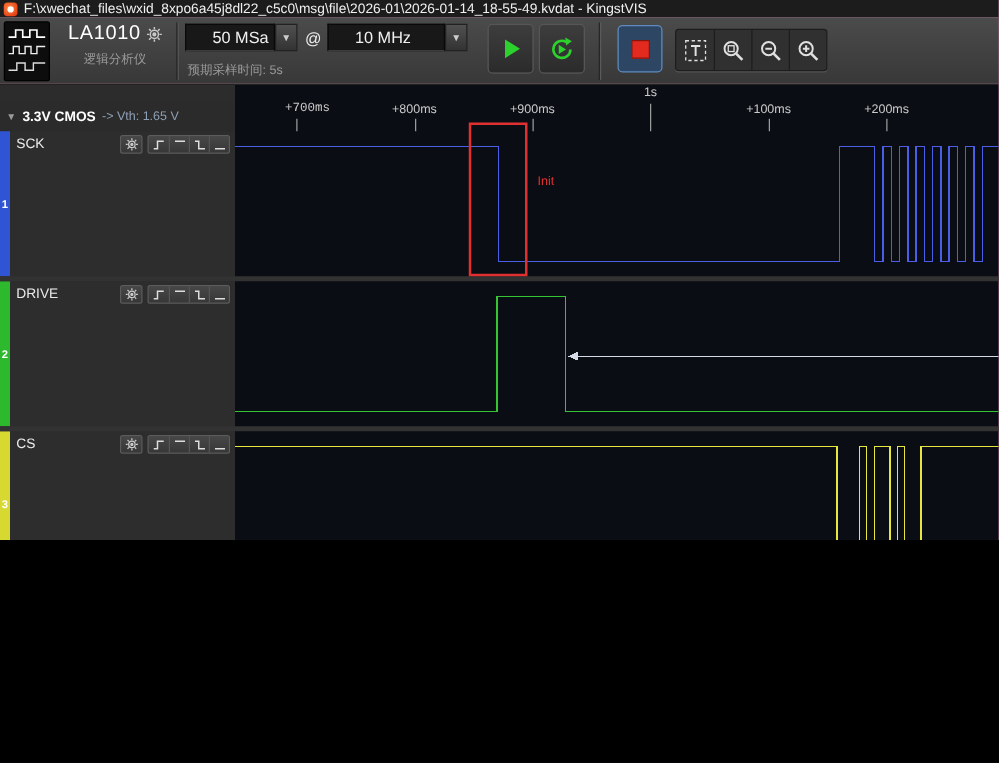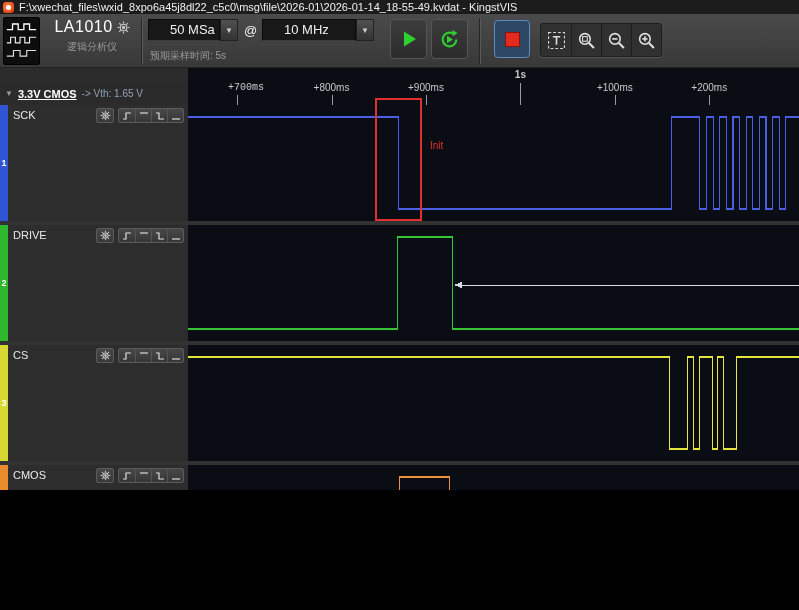--- a/index.html
+++ b/index.html
@@ -1,18 +1,18 @@
 <!DOCTYPE html>
 <html><head>
 <meta charset="utf-8">
 <style>
   * { margin:0; padding:0; box-sizing:border-box; }
   html,body { background:#000; }
   body { font-family:"Liberation Sans","DejaVu Sans",sans-serif; }
-  .app { position:relative; width:799px; height:490px; background:#f9a8d4; overflow:hidden; }
+  .app { position:relative; width:799px; height:432px; background:#f9a8d4; overflow:hidden; }
 
   
   .titlebar { position:absolute; left:0; top:0; width:799px; height:14px; background:#1c1c1c;
               display:flex; align-items:center; gap:5px; padding-left:3px; }
   .title-icon { width:11px; height:11px; border-radius:3px; flex:0 0 auto;
                 background:radial-gradient(circle at 40% 40%, #ff8a45, #dd2a05); position:relative; }
   .title-icon::after { content:''; position:absolute; inset:3px; border-radius:50%; background:#fff; }
   .title-text { color:#f0f0f0; font-size:11px; white-space:nowrap; }
 
   
@@ -42,21 +42,21 @@
   .zoom-btn { width:30px; height:32px; display:grid; place-items:center; }
   .zoom-btn + .zoom-btn { border-left:1px solid #1d1d1d; }
 
   
   .sidebar-bg { position:absolute; left:0; top:68px; width:188px; height:513px; background:#2c2c2c; }
   .io-header { position:absolute; left:0; top:68px; width:188px; height:14px; background:#1f1f1f;
                color:#ddd; font-size:10px; text-align:center; line-height:14px; border-bottom:1px solid #3c3c3c; }
   .io-level { position:absolute; left:0; top:82px; width:188px; height:23px; background:#2b2b2b;
               display:flex; align-items:center; gap:5px; padding-left:5px; }
   .io-exp { color:#9a9a9a; font-size:8px; }
-  .io-std { color:#fff; font-size:11px; font-weight:bold;text-decoration:underline; }
+  .io-std { color:#fff; font-size:11px; font-weight:bold; }
   .io-vth { color:#8fa0b5; font-size:10px; }
 
   .ch-row { position:absolute; left:0; width:188px; height:116px; background:#2d2d2d; }
   .ch-strip { position:absolute; left:0; top:0; width:8px; height:116px; display:flex;
               align-items:center; justify-content:center; color:#fff; font-size:9px; font-weight:bold; }
   .ch-name { position:absolute; left:13px; top:4px; color:#eaeaea; font-size:11px; }
   .ch-controls { position:absolute; right:4px; top:3px; display:flex; gap:4px; }
   .mini-btn { height:15px; background:linear-gradient(#474747,#373737); border:1px solid #5c5c5c;
               border-radius:2px; display:flex; align-items:center; justify-content:center; }
   .gear-btn { width:18px; }
@@ -358,21 +358,21 @@
   </div>
 
   <div class="wave-area">
     <div class="ruler" id="ruler">
         <div class="tick-label" style="left: 28px; top: 14px; font-family: Liberation Mono, monospace;">+700ms</div>
         <div class="tick-mark" style="left: 49.1066px; top: 27px; height: 10px;"></div>
         <div class="tick-label" style="left: 113.543px; top: 14px;">+800ms</div>
         <div class="tick-mark" style="left: 143.543px; top: 27px; height: 10px;"></div>
         <div class="tick-label" style="left: 207.978px; top: 14px;">+900ms</div>
         <div class="tick-mark" style="left: 237.978px; top: 27px; height: 10px;"></div>
-        <div class="tick-label" style="left: 302.414px; top: 1px; font-weight: bold;">1s</div>
+        <div class="tick-label" style="left: 302.414px; top: 1px;">1s</div>
         <div class="tick-mark" style="left: 332.414px; top: 15px; height: 22px;"></div>
         <div class="tick-label" style="left: 396.85px; top: 14px;">+100ms</div>
         <div class="tick-mark" style="left: 426.85px; top: 27px; height: 10px;"></div>
         <div class="tick-label" style="left: 491.286px; top: 14px;">+200ms</div>
         <div class="tick-mark" style="left: 521.286px; top: 27px; height: 10px;"></div>
       </div>
     <svg class="wave-row" style="top:37px" width="611" height="116" shape-rendering="crispEdges">
         <polyline points="0,12 210.6,12 210.6,104 483.5,104 483.5,12 511.8,12 511.8,104 518.5,104 518.5,12 525.1,12 525.1,104 531.7,104 531.7,12 538.3,12 538.3,104 544.9,104 544.9,12 551.5,12 551.5,104 558.1,104 558.1,12 564.7,12 564.7,104 571.3,104 571.3,12 577.9,12 577.9,104 584.6,104 584.6,12 591.2,12 591.2,104 597.8,104 597.8,12 611,12" fill="none" stroke="#4a5fe6" stroke-width="1.2"></polyline>
       </svg>
     <svg class="wave-row" style="top:157px" width="611" height="116" shape-rendering="crispEdges">

